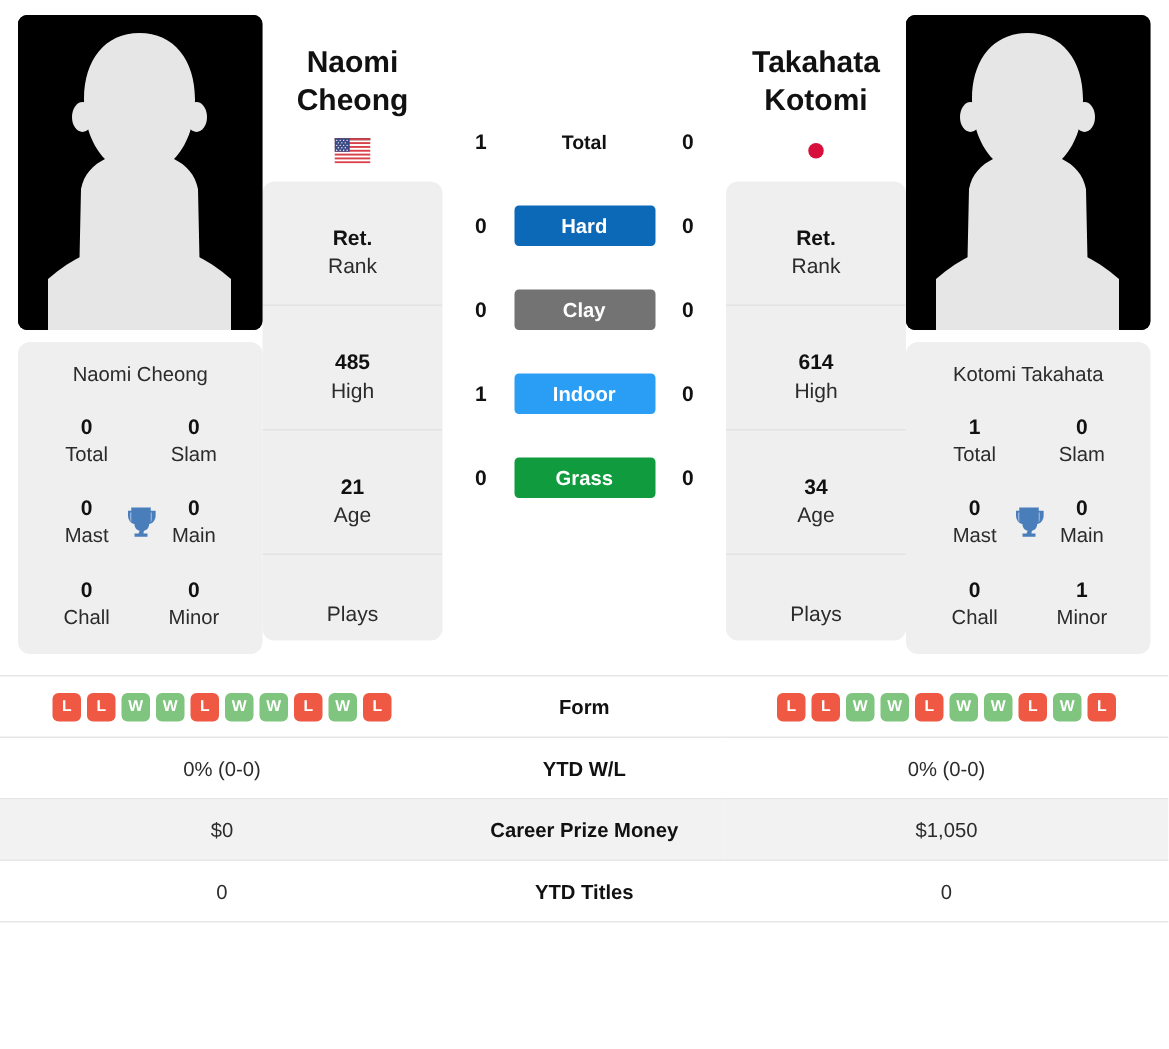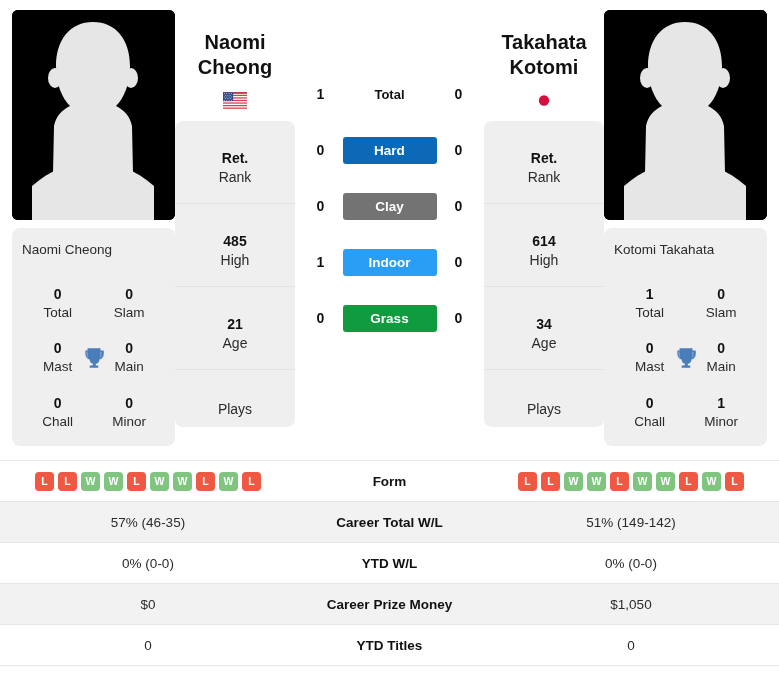--- a/index.html
+++ b/index.html
@@ -38,24 +38,24 @@
   .photo-card svg { display: block; width: 100%; height: 100%; }
 
   .titles-card {
     margin-top: 8px;
     width: 163px;
     background: #efefef;
     border-radius: 8px;
     padding: 14px 10px 16px 10px;
   }
   .titles-name {
-    text-align: left;
+    text-align: center;
     font-size: 13.5px;
     color: #2b2b2b;
-    margin-bottom: 28px;
+    margin-bottom: 18px;
     white-space: nowrap;
   }
   .titles-grid {
     position: relative;
     display: grid;
     grid-template-columns: 1fr 1fr;
     row-gap: 18px;
   }
   .tstat { text-align: center; }
   .tstat .num {
@@ -479,25 +479,20 @@
             <span class="form-pill" style="background: rgb(239, 88, 67);">L</span>
             <span class="form-pill" style="background: rgb(127, 196, 127);">W</span>
             <span class="form-pill" style="background: rgb(127, 196, 127);">W</span>
             <span class="form-pill" style="background: rgb(239, 88, 67);">L</span>
             <span class="form-pill" style="background: rgb(127, 196, 127);">W</span>
             <span class="form-pill" style="background: rgb(239, 88, 67);">L</span>
           </div>
       </td>
     </tr>
 
-    <tr class="shaded">
-      <td class="side">57% (46-35)</td>
-      <td class="label">Career Total W/L</td>
-      <td class="side">51% (149-142)</td>
-    </tr>
 
     <tr>
       <td class="side">0% (0-0)</td>
       <td class="label">YTD W/L</td>
       <td class="side">0% (0-0)</td>
     </tr>
 
     <tr class="shaded">
       <td class="side">$0</td>
       <td class="label">Career Prize Money</td>

